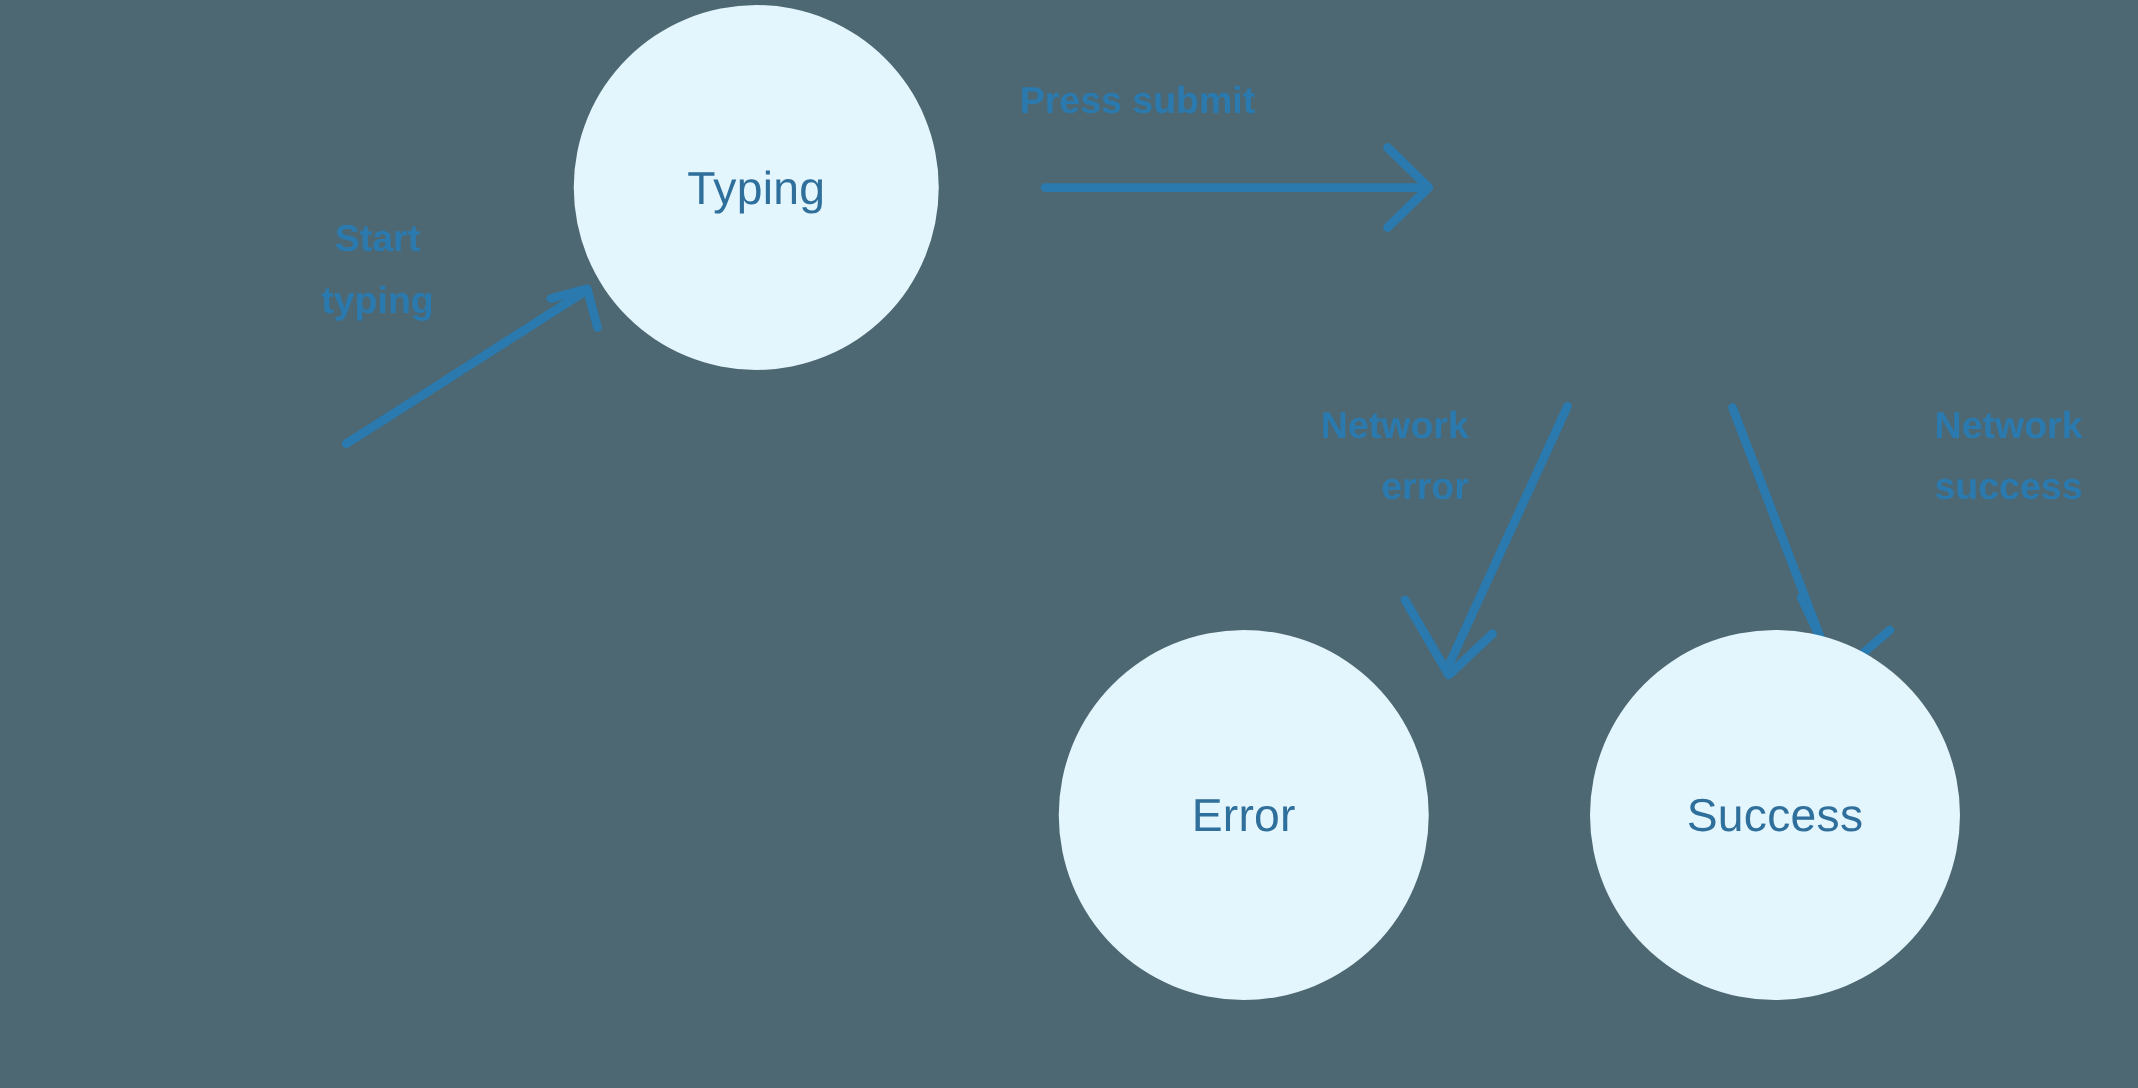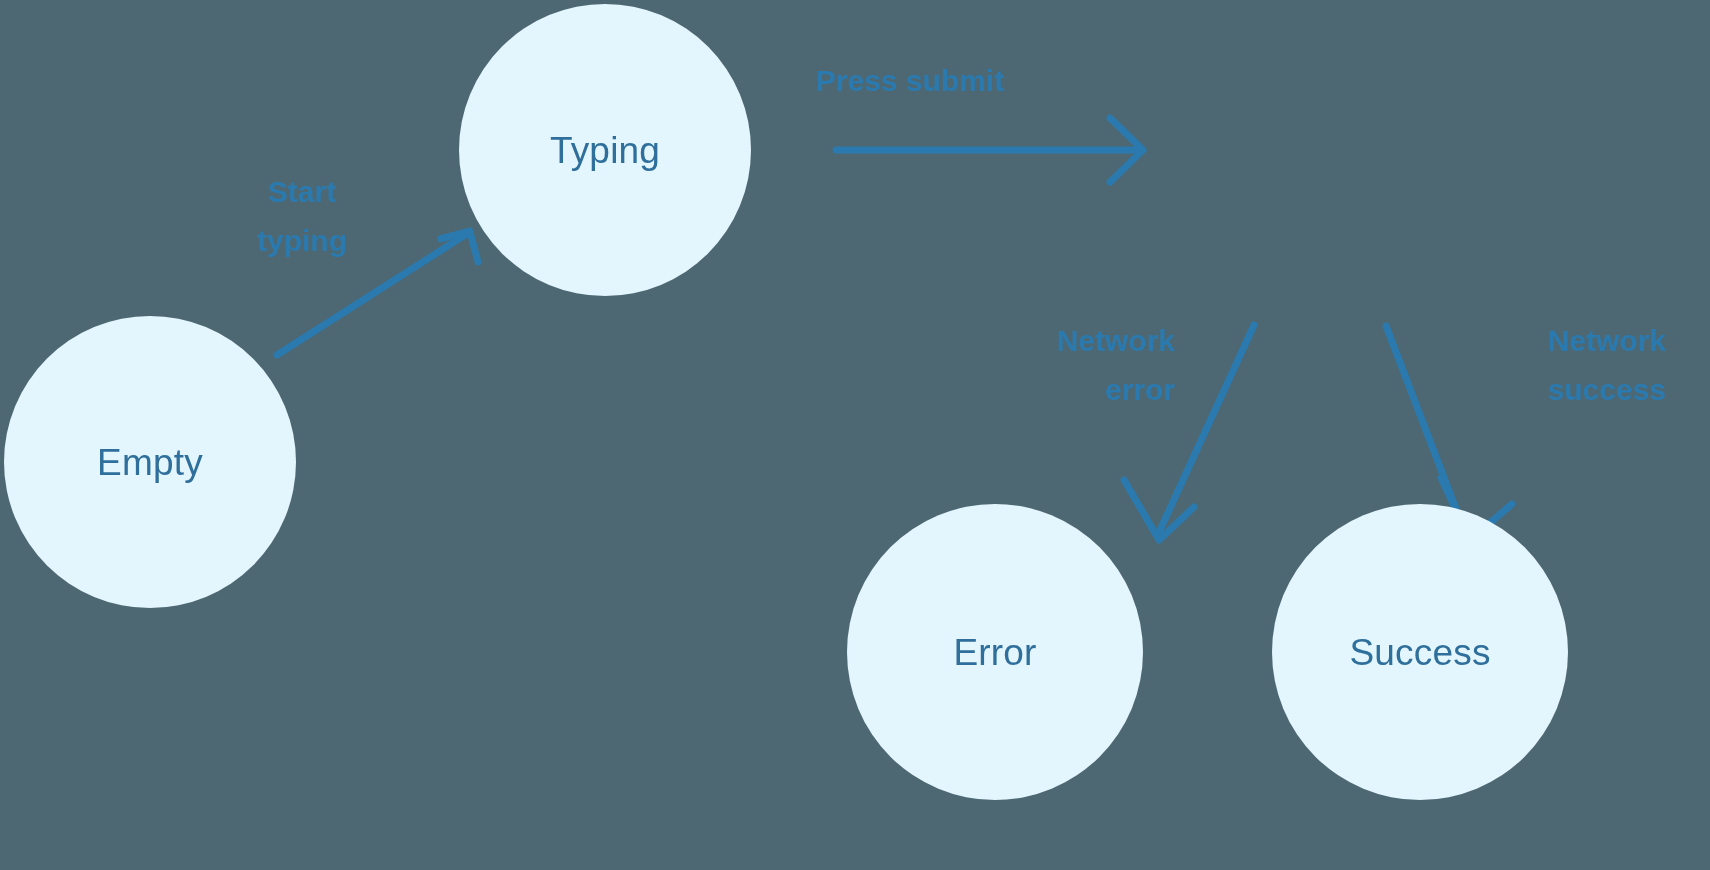--- a/index.html
+++ b/index.html
@@ -70,23 +70,20 @@
       <line x1="1254" y1="325" x2="1160" y2="530" stroke="#2a7ab0" stroke-width="7" stroke-linecap="round"></line>
       <polyline points="1124,480 1159,540 1194,507" fill="none" stroke="#2a7ab0" stroke-width="7" stroke-linecap="round" stroke-linejoin="round"></polyline>
     </g>
 
     <g>
       <line x1="1386" y1="326" x2="1464" y2="530" stroke="#2a7ab0" stroke-width="7" stroke-linecap="round"></line>
       <polyline points="1441,478 1470,540 1512,504" fill="none" stroke="#2a7ab0" stroke-width="7" stroke-linecap="round" stroke-linejoin="round"></polyline>
     </g>
   </svg>
 
-  <div class="node" style="left:4px; top:316px; width:292px; height:292px;">
-    <span class="node-label">Empty</span>
-  </div>
 
   <div class="node" style="left:459px; top:4px; width:292px; height:292px;">
     <span class="node-label">Typing</span>
   </div>
 
 
   <div class="node" style="left:847px; top:504px; width:296px; height:296px;">
     <span class="node-label">Error</span>
   </div>
 

